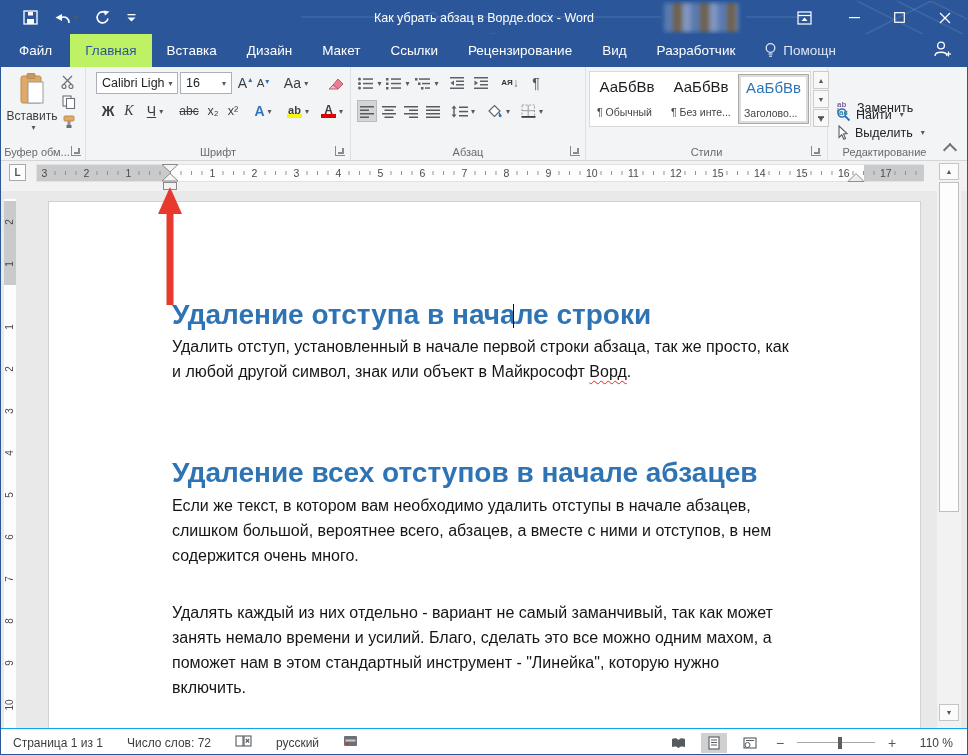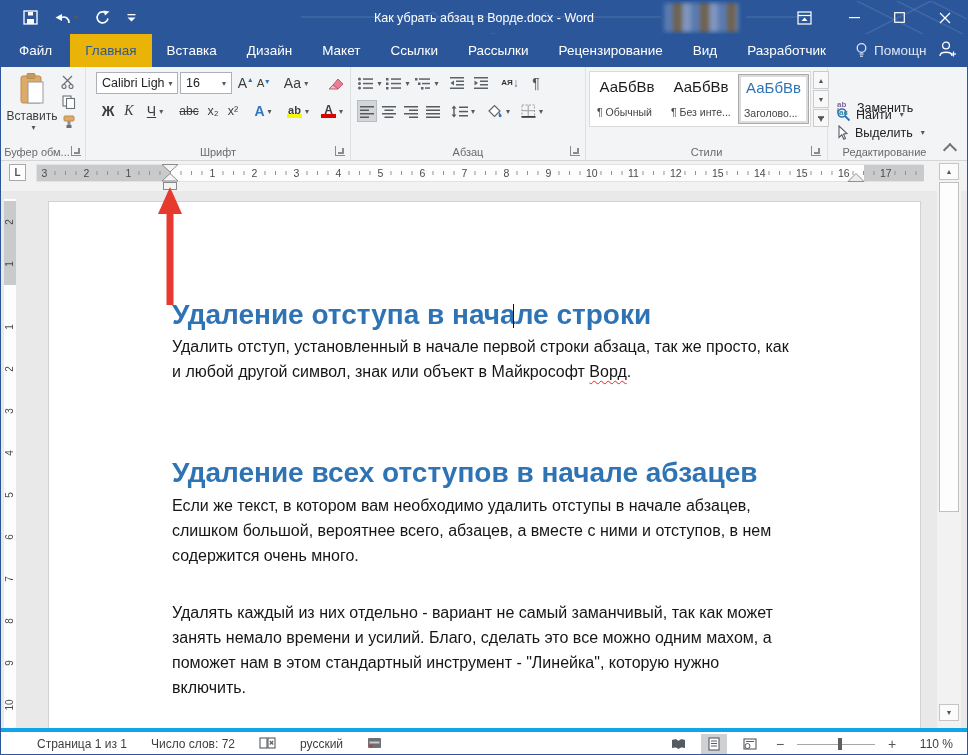--- a/index.html
+++ b/index.html
@@ -17,21 +17,21 @@
     background:repeating-linear-gradient(90deg,#5a7ab0 0 9px,#70624f 9px 18px,#8095c0 18px 27px),repeating-linear-gradient(0deg,rgba(90,122,176,.7) 0 8px,rgba(130,140,160,.7) 8px 16px);
     filter:blur(2px);}
   .wincontrols{position:absolute;right:0;top:0;height:33px;display:flex;align-items:stretch;}
   .wc{width:45px;display:flex;align-items:center;justify-content:center;color:#fff;font-size:13px;}
   .rdo{width:40px;display:flex;align-items:center;justify-content:center;margin-right:8px;}
 
   
   .tabsrow{position:absolute;left:0;top:33px;width:100%;height:33px;background:#2b579a;display:flex;align-items:stretch;}
   .tab{padding:0 15px;display:flex;align-items:center;color:#fff;font-size:13.5px;white-space:nowrap;}
   .tab.file{padding:0 18px;}
-  .tab.active{background:#eab308;color:#2b579a;}
+  .tab.active{background:#bef264;color:#2b579a;}
   .tellme{display:flex;align-items:center;gap:6px;color:#dce4f3;font-size:13.5px;padding:0 10px;margin-left:4px;}
   .tabicons{margin-left:auto;display:flex;align-items:center;gap:16px;padding-right:14px;}
 
   
   .ribbon{position:absolute;left:0;top:66px;width:100%;height:94px;background:#f3f4f6;border-bottom:1px solid #d4d5d7;box-sizing:border-box;}
   .group{position:absolute;top:0;height:93px;border-right:1px solid #dee0e2;box-sizing:border-box;}
   .glabel{position:absolute;bottom:2px;left:0;width:100%;text-align:center;font-size:11px;color:#6a6a6a;white-space:nowrap;}
   .dlaunch{position:absolute;bottom:4px;width:9px;height:9px;border-left:1px solid #8a8a8a;border-bottom:1px solid #8a8a8a;}
   .dlaunch::after{content:"";position:absolute;right:1px;bottom:1px;width:4px;height:4px;border-right:2px solid #8a8a8a;border-bottom:2px solid #8a8a8a;}
   .rbtn{position:absolute;display:flex;align-items:center;justify-content:center;color:#3b3e41;}
@@ -79,21 +79,21 @@
   .hline{position:absolute;left:123px;white-space:nowrap;font-size:28px;color:#2e74b5;line-height:26px;font-weight:bold;}
   .squig{text-decoration:underline;text-decoration-style:wavy;text-decoration-color:#e02b20;text-decoration-thickness:1px;text-underline-offset:3px;}
   .caret{position:absolute;width:1px;height:24px;background:#111;}
 
   
   .vscroll{position:absolute;left:936px;top:160px;width:24px;height:567px;background:#f2f2f2;}
   .sbtn{position:absolute;left:2px;width:20px;height:17px;background:#fbfbfb;border:1px solid #c5c5c5;box-sizing:border-box;display:flex;align-items:center;justify-content:center;font-size:7px;color:#555;}
   .sthumb{position:absolute;left:2px;top:21px;width:20px;height:330px;background:#fdfdfd;border:1px solid #c0c0c0;box-sizing:border-box;}
 
   
-  .statusbar{position:absolute;left:0;top:727px;width:100%;height:28px;background:#fff;border-top:4px solid #0ea5e9;box-sizing:border-box;display:flex;align-items:center;font-size:12px;color:#3e3e3e;padding-left:24px;}
+  .statusbar{position:absolute;left:0;top:727px;width:100%;height:28px;background:#fff;border-top:1px solid #0ea5e9;box-sizing:border-box;display:flex;align-items:center;font-size:12px;color:#3e3e3e;}
   .sleft{display:flex;align-items:center;gap:24px;padding-left:12px;}
   .sright{margin-left:auto;display:flex;align-items:center;gap:10px;padding-right:14px;}
   .vicon{width:26px;height:20px;display:flex;align-items:center;justify-content:center;}
   .vicon.active{background:#cfd0d2;}
   .ztrack{position:relative;width:78px;height:20px;display:flex;align-items:center;}
   .ztrack .line{width:100%;height:1px;background:#a6a6a6;}
   .ztrack .thumb{position:absolute;left:52%;top:4px;width:4px;height:12px;background:#5f5f5f;}
   .zpm{font-size:14px;color:#555;width:14px;text-align:center;}
 
   .arrow-annot{position:absolute;left:153px;top:184px;}
@@ -188,23 +188,20 @@
         <span>Вставка</span>
       </div>
     <div class="tab">
         <span>Дизайн</span>
       </div>
     <div class="tab">
         <span>Макет</span>
       </div>
     <div class="tab">
         <span>Ссылки</span>
-      </div>
-    <div class="tab">
-        <span>Рассылки</span>
       </div>
     <div class="tab">
         <span>Рецензирование</span>
       </div>
     <div class="tab">
         <span>Вид</span>
       </div>
     <div class="tab">
         <span>Разработчик</span>
       </div>

